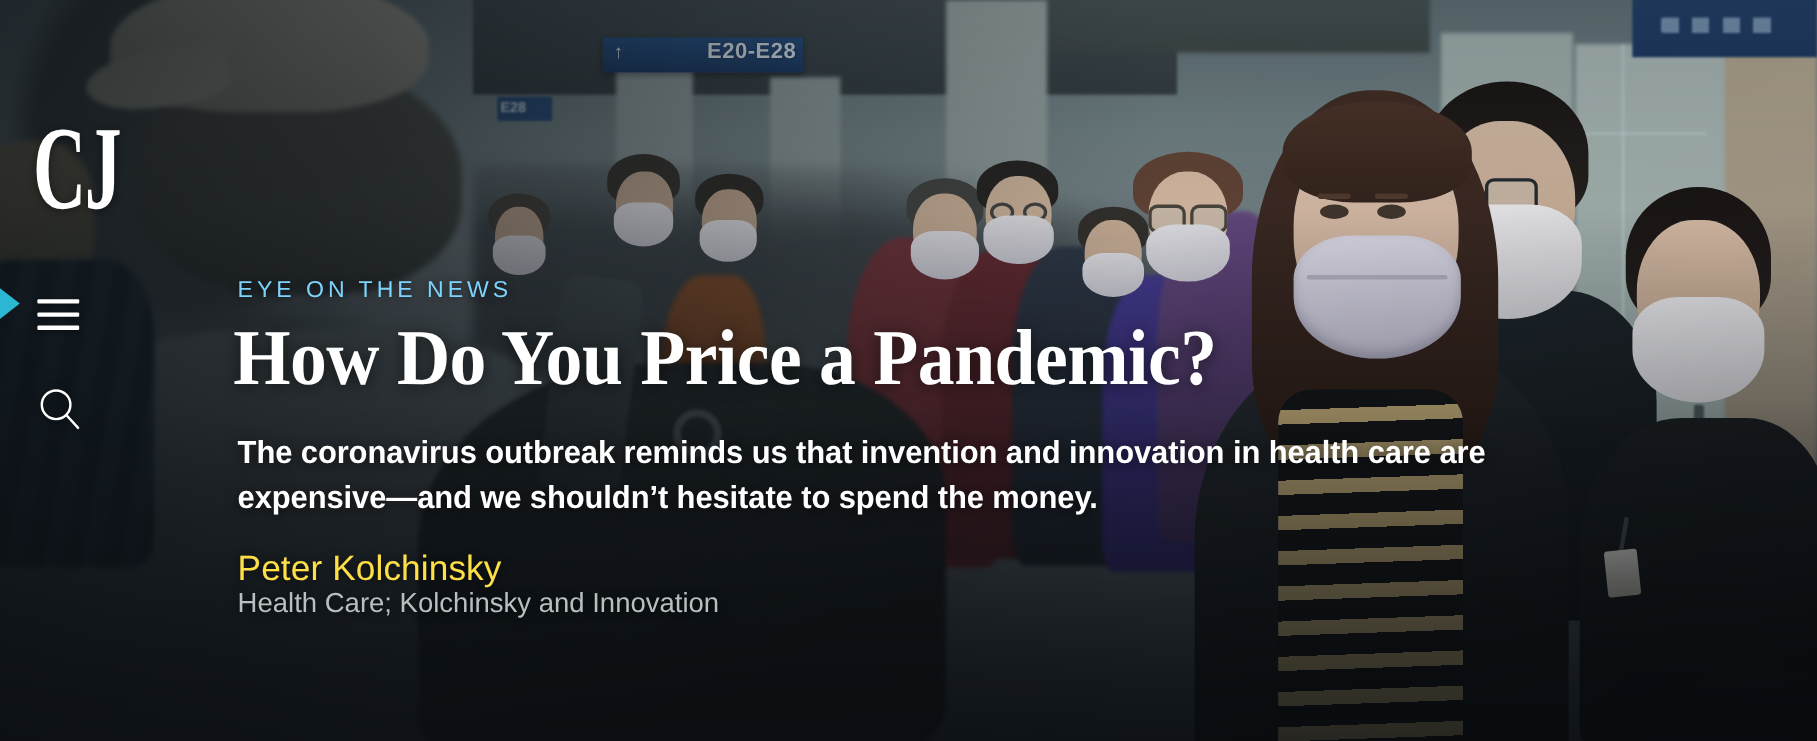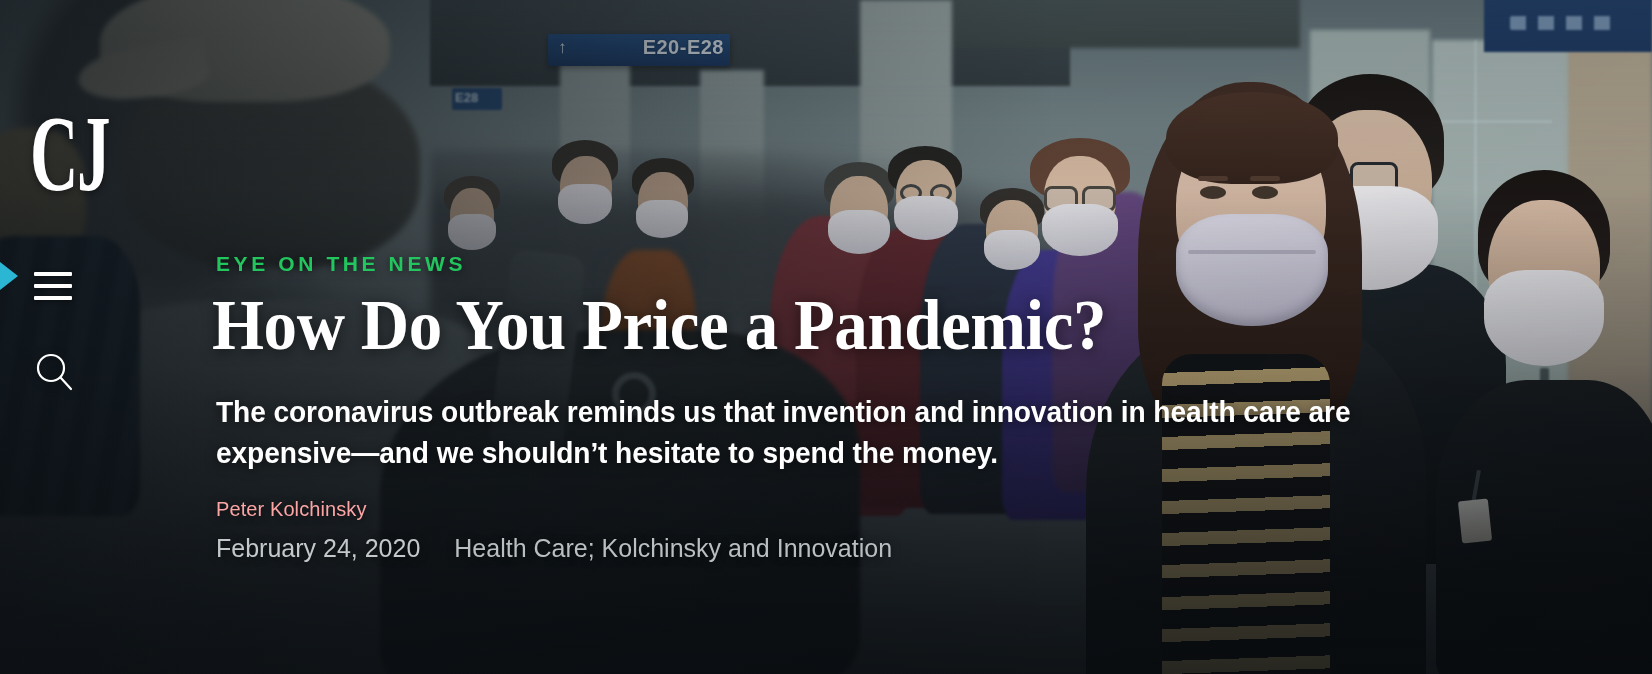--- a/index.html
+++ b/index.html
@@ -337,23 +337,23 @@
     border-left:18px solid #2bb6d4;
   }
 
   
   .article {
     position:absolute; left:216px; top:0; width:1240px; height:100%;
     z-index:25;
   }
   .kicker {
     position:absolute; top:252px; left:0;
-    color:#22c55e;
+    color:#7dd3fc;
     font-size:21px;
-    font-weight:700;
+    font-weight:400;
     letter-spacing:3.6px;
     text-transform:uppercase;
     font-family:"Liberation Sans", sans-serif;
     text-shadow:0 1px 8px rgba(0,0,0,.55);
     cursor:pointer;
   }
   .headline {
     position:absolute; top:288px; left:-4px;
     color:#ffffff;
     font-family:"Liberation Serif", serif;
@@ -372,22 +372,22 @@
     font-weight:700;
     font-size:29px;
     line-height:1.42;
     letter-spacing:-.1px;
     transform:scaleX(.97);
     transform-origin:left top;
     text-shadow:0 2px 12px rgba(0,0,0,.6);
   }
   .byline {
     position:absolute; top:498px; left:0;
-    color:#fca5a5;
-    font-size:20px;
+    color:#fde047;
+    font-size:32px;
     font-weight:400;
     letter-spacing:.1px;
     text-shadow:0 1px 8px rgba(0,0,0,.6);
     cursor:pointer;
   }
   .metaline {
     position:absolute; top:534px; left:0;
     display:flex; align-items:baseline; gap:34px;
     color:#c3c8ca;
     font-size:25px;
@@ -551,18 +551,17 @@
       </svg>
     </div>
   </div>
 
   <div class="article">
     <div class="kicker">EYE ON THE NEWS</div>
     <h1 class="headline">How Do You Price a Pandemic?</h1>
     <p class="dek">The coronavirus outbreak reminds us that invention and innovation in health care are expensive—and we shouldn’t hesitate to spend the money.</p>
     <div class="byline">Peter Kolchinsky</div>
     <div class="metaline">
-      <span class="date">February 24, 2020</span>
       <span class="tags">Health Care; Kolchinsky and Innovation</span>
     </div>
   </div>
 
 </div>
 
 </body></html>

